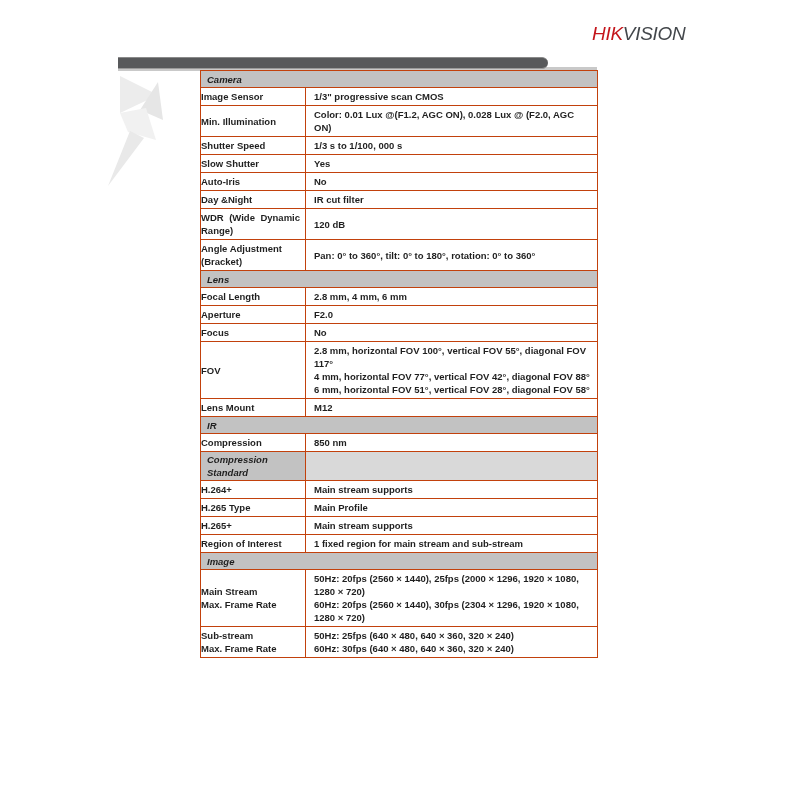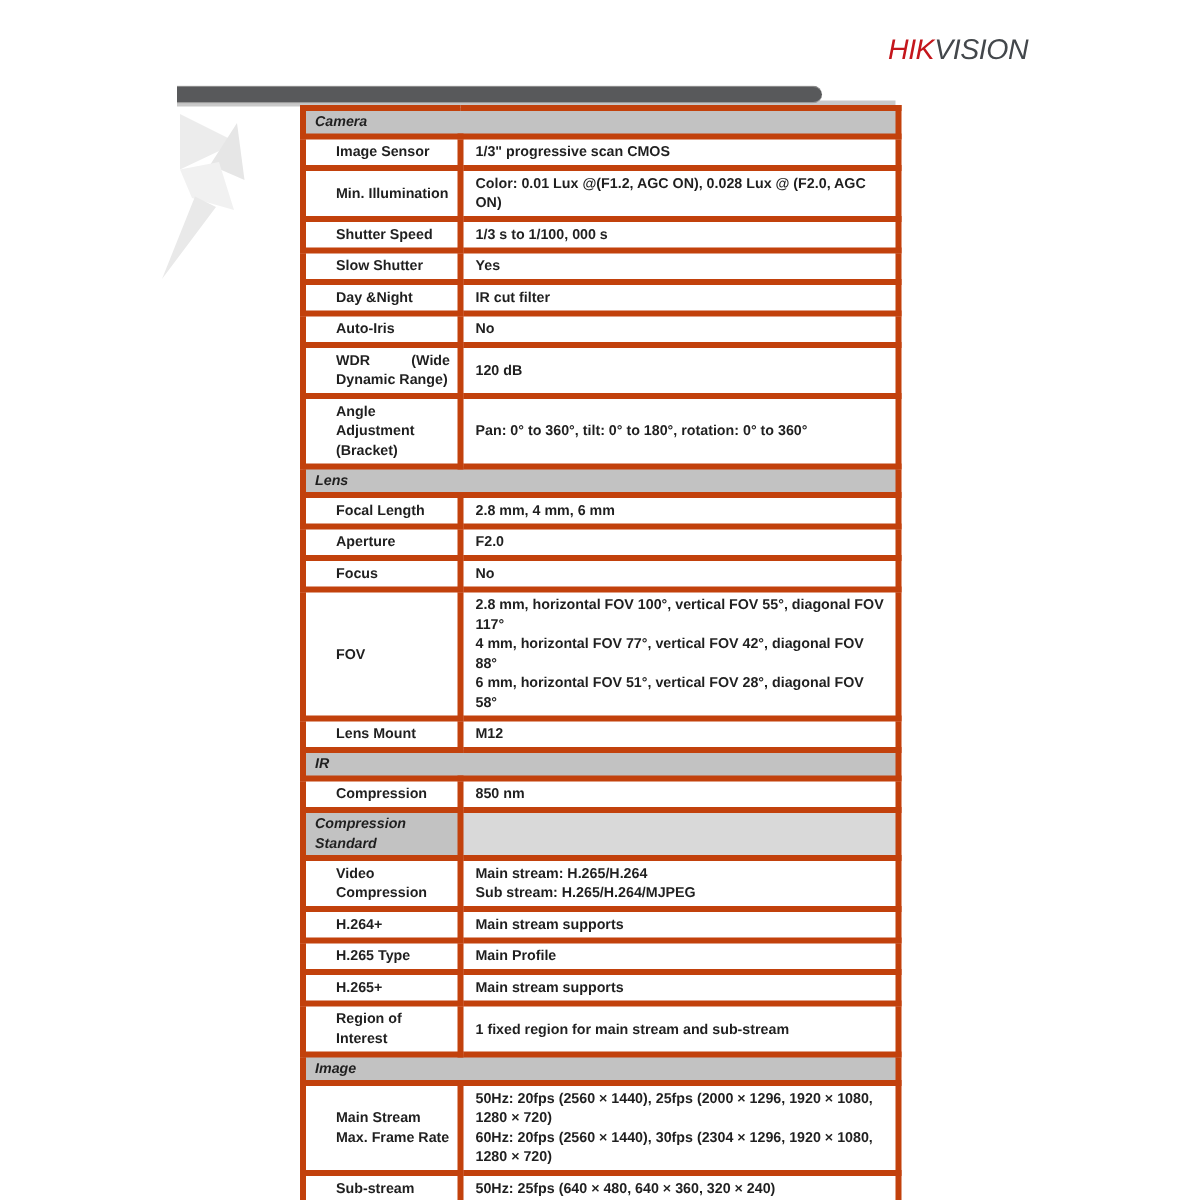--- a/index.html
+++ b/index.html
@@ -14,26 +14,26 @@
 
   .bar-light { position:absolute; left:118px; top:67px; width:479px; height:4px; background:#c9c9c9; }
   .bar-dark  { position:absolute; left:118px; top:57px; width:430px; height:12px;
                background:#58595b; border-radius:0 7px 7px 0; border-top:1px solid #8a8a8a;
                border-bottom:1px solid #9a9a9a; }
   .watermark { position:absolute; left:100px; top:68px; }
 
   
   .spec-wrap { position:absolute; left:200px; top:70px; width:397px; }
   table.spec { width:397px; border-collapse:collapse; table-layout:fixed; }
-  table.spec td { border:4px solid #c2410c; vertical-align:middle; color:#1f1f1f;
+  table.spec td { border:1px solid #c2410c; vertical-align:middle; color:#1f1f1f;
                   font-size:9.5px; font-weight:bold; line-height:13px; }
   td.section-cell { background:#c2c2c2; font-size:10px; font-style:italic; height:17px;
                     padding:1px 4px 1px 6px; color:#1a1a1a; }
   td.section-cell.right { background:#d9d9d9; }
-  td.label-cell { width:105px; padding:2px 5px 2px 20px; height:17px; }
+  td.label-cell { width:105px; padding:2px 5px 2px 0; height:17px; }
   td.label-cell.justify div { text-align:justify; }
   td.value-cell { padding:2px 5px 2px 8px; }
 </style>
 </head>
 <body>
 
 <div class="page">
 
   <svg class="watermark" width="100" height="125" viewBox="0 0 100 125">
     <polygon points="20,8 58,27 20,45" fill="#ececec"></polygon>
@@ -86,32 +86,32 @@
           <tr>
             <td class="label-cell">
               <div>Slow Shutter</div>
             </td>
             <td class="value-cell">
               <div>Yes</div>
             </td>
           </tr>
           <tr>
             <td class="label-cell">
+              <div>Auto-Iris</div>
+            </td>
+            <td class="value-cell">
+              <div>No</div>
+            </td>
+          </tr>
+          <tr>
+            <td class="label-cell">
               <div>Day &amp;Night</div>
             </td>
             <td class="value-cell">
               <div>IR cut filter</div>
-            </td>
-          </tr>
-          <tr>
-            <td class="label-cell">
-              <div>Auto-Iris</div>
-            </td>
-            <td class="value-cell">
-              <div>No</div>
             </td>
           </tr>
           <tr>
             <td class="label-cell justify">
               <div>WDR (Wide Dynamic Range)</div>
             </td>
             <td class="value-cell">
               <div>120 dB</div>
             </td>
           </tr>
@@ -178,29 +178,20 @@
             <td class="value-cell">
               <div>850 nm</div>
             </td>
           </tr>
           <tr>
             <td class="section-cell">Compression Standard</td>
             <td class="section-cell right"></td>
           </tr>
           <tr>
             <td class="label-cell">
-              <div>Video Compression</div>
-            </td>
-            <td class="value-cell">
-              <div>Main stream: H.265/H.264</div>
-              <div>Sub stream: H.265/H.264/MJPEG</div>
-            </td>
-          </tr>
-          <tr>
-            <td class="label-cell">
               <div>H.264+</div>
             </td>
             <td class="value-cell">
               <div>Main stream supports</div>
             </td>
           </tr>
           <tr>
             <td class="label-cell">
               <div>H.265 Type</div>
             </td>

